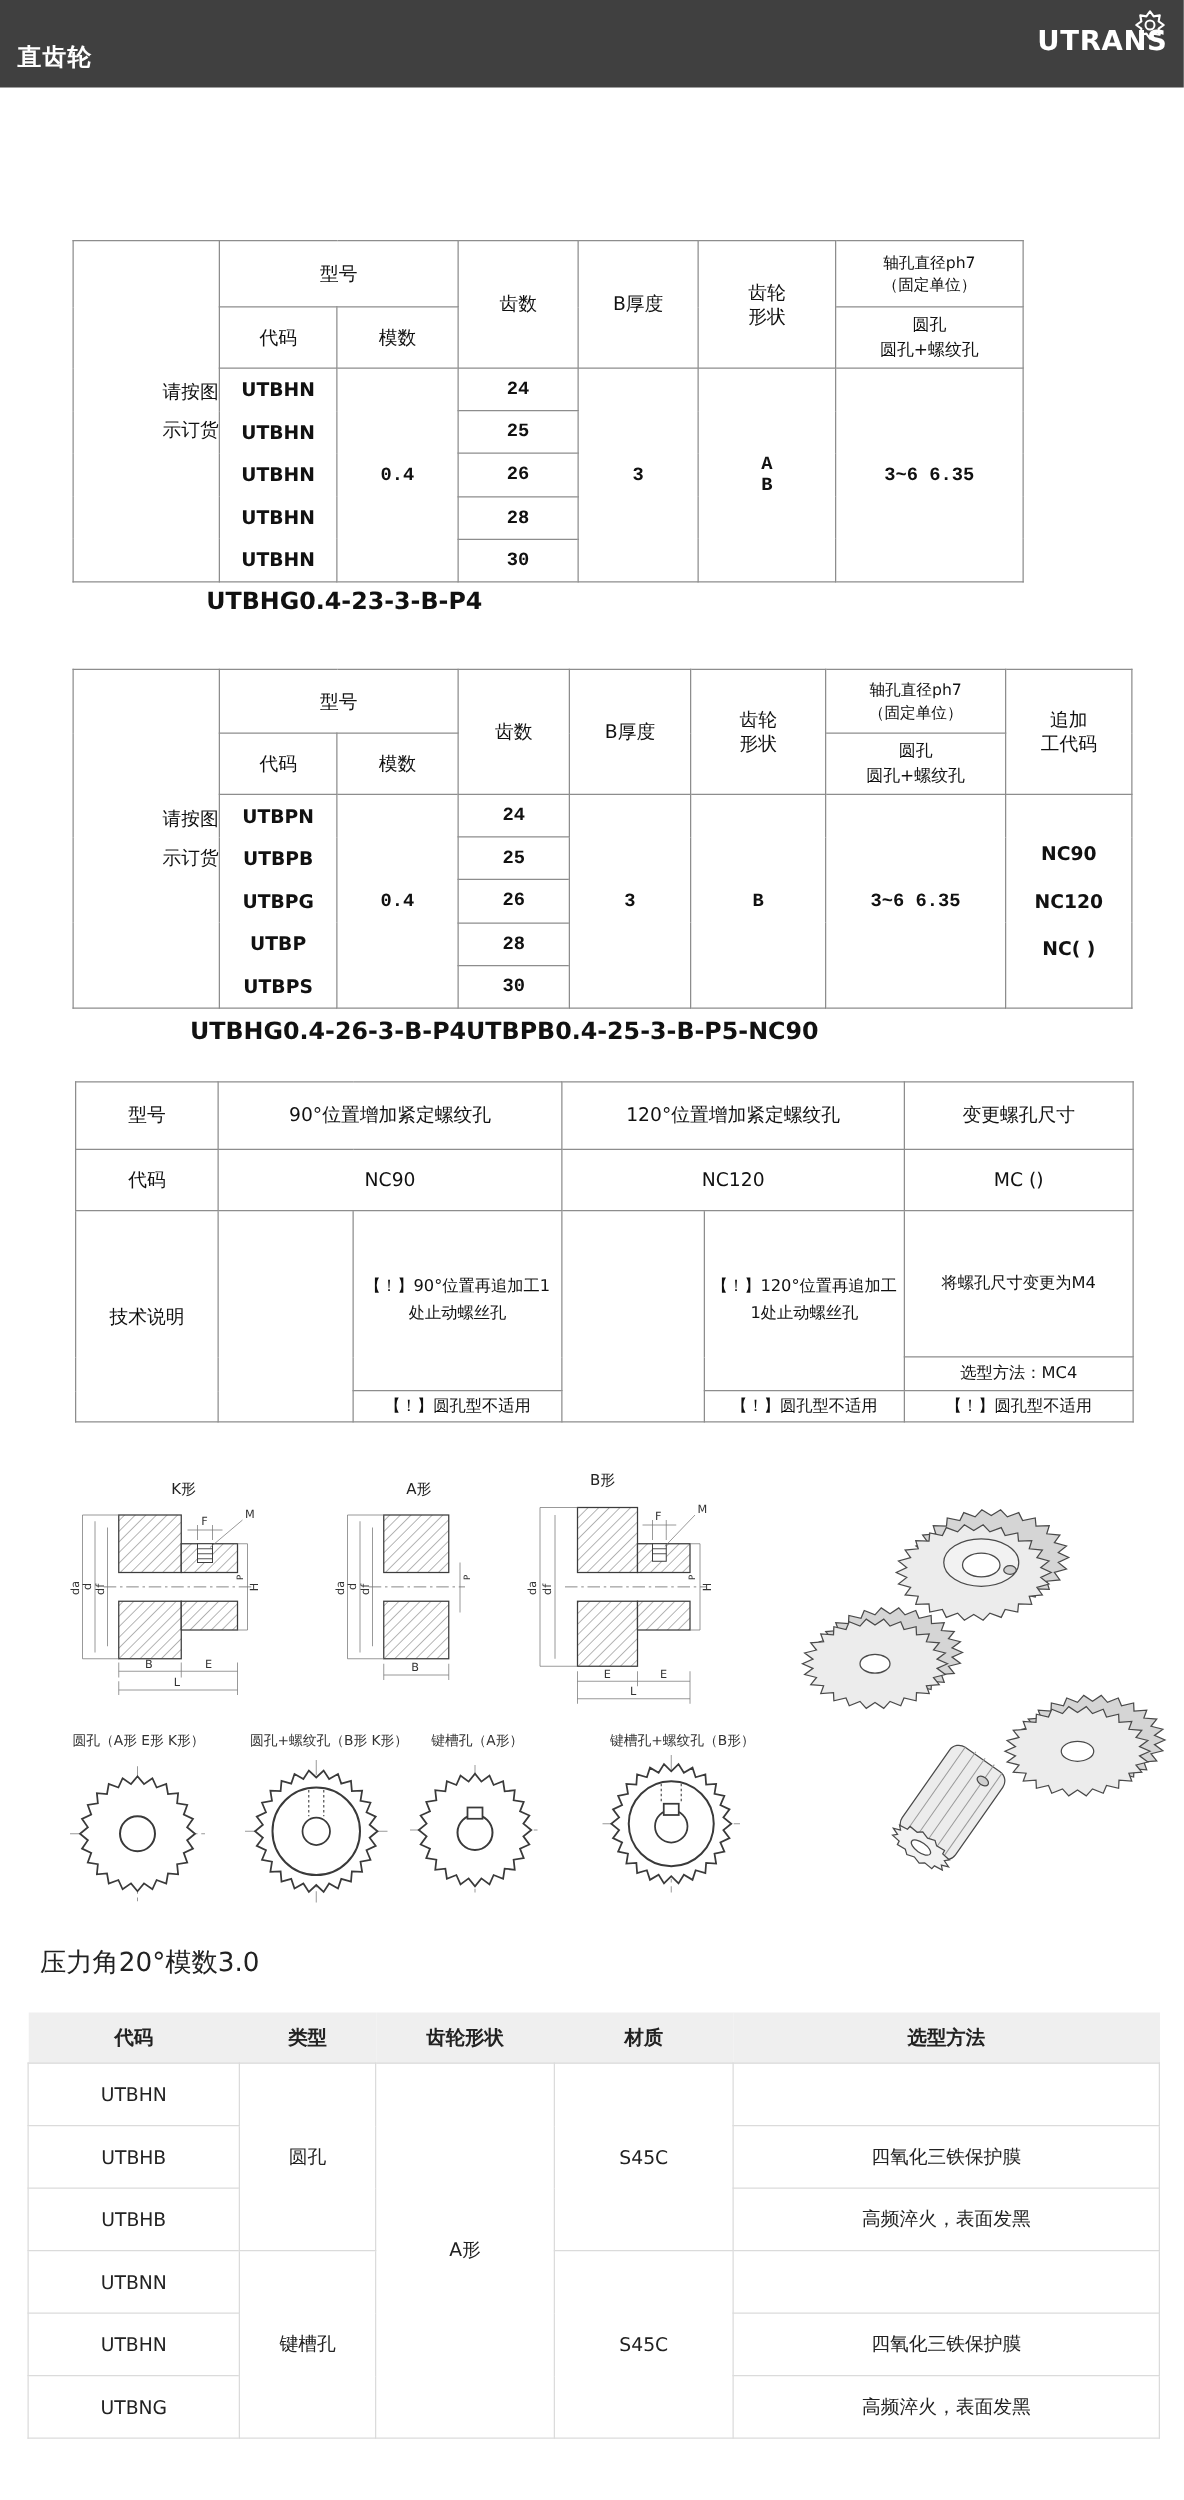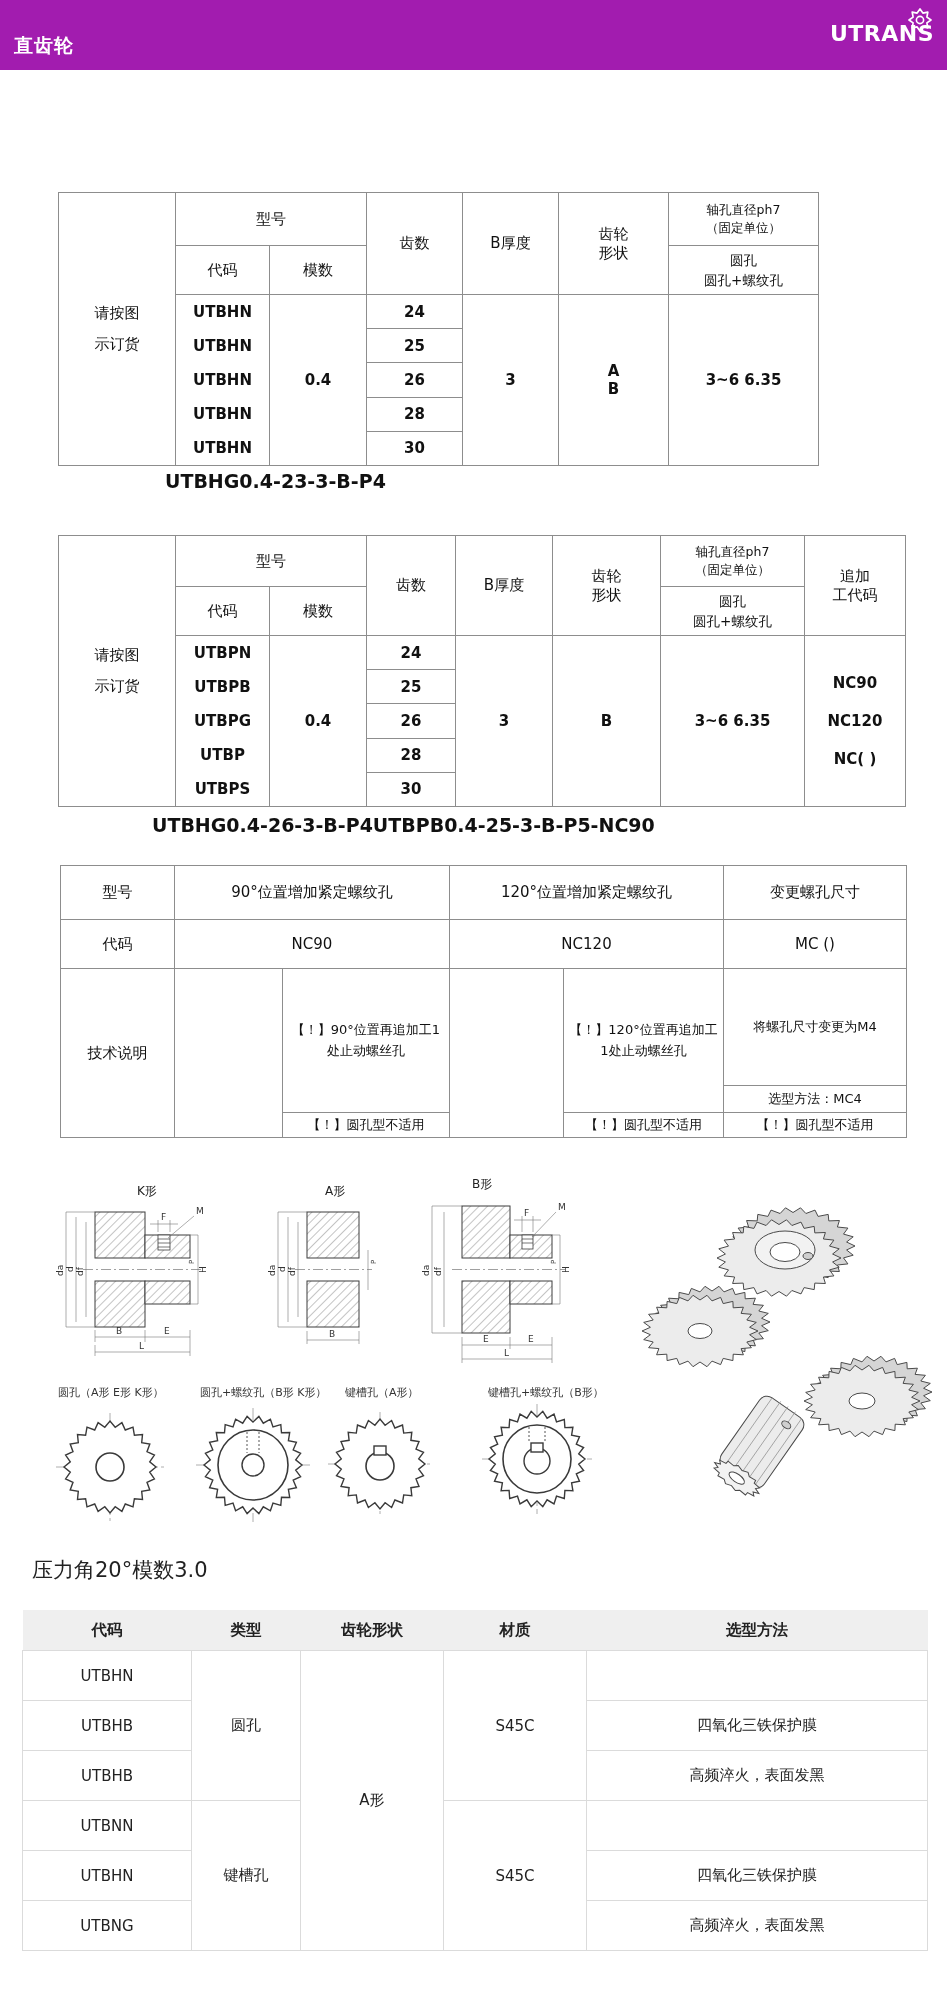--- a/index.html
+++ b/index.html
@@ -3,31 +3,31 @@
 <meta charset="utf-8">
 <style>
   html,body{margin:0;padding:0;}
   body{
     width:947px;height:2000px;position:relative;background:#fff;
     font-family:"DejaVu Sans","Liberation Sans",sans-serif;color:#1a1a1a;
     overflow:hidden;
   }
   .abs{position:absolute;}
   
-  .topbar{left:0;top:0;width:947px;height:70px;background:#a21caf;}
+  .topbar{left:0;top:0;width:947px;height:70px;background:#404040;}
   .topbar-title{position:absolute;left:14px;bottom:11px;color:#fff;font-size:19px;font-weight:bold;letter-spacing:1px;}
   .brand{position:absolute;right:13px;bottom:24px;color:#fff;font-size:22px;font-weight:bold;letter-spacing:.5px;}
   .gear-ic{position:absolute;right:14px;top:7px;width:26px;height:26px;}
   
   table.spec{position:absolute;border-collapse:collapse;table-layout:fixed;text-align:center;color:#111;font-size:15px;}
   table.spec td{border:1px solid #8d8d8d;padding:0;vertical-align:middle;overflow:hidden;}
-  .spec .side{font-size:15px;line-height:31px;}
+  .spec .side{font-size:15px;line-height:31px;text-align:right;}
   .spec .hole-hd{font-size:12.5px;line-height:1.45;}
   .spec .hole-sub{font-size:13.5px;line-height:1.5;}
-  .spec .b{font-weight:bold;}
+  .spec .b{font-weight:bold;font-family:Liberation Mono, monospace;}
   .codecol div{height:34px;line-height:34px;font-weight:bold;}
   .extras div{height:38px;line-height:38px;font-weight:bold;}
   .cap{position:absolute;font-weight:bold;font-size:19px;color:#111;white-space:nowrap;}
   
   table.t3{position:absolute;border-collapse:collapse;table-layout:fixed;text-align:center;color:#111;font-size:15px;}
   table.t3 td{border:1px solid #8d8d8d;padding:0 4px;vertical-align:middle;overflow:hidden;}
   .t3 .note{font-size:13px;line-height:1.55;}
   .t3 .na{font-size:13px;}
   
   table.btab{position:absolute;border-collapse:collapse;table-layout:fixed;text-align:center;color:#222;font-size:15px;}

